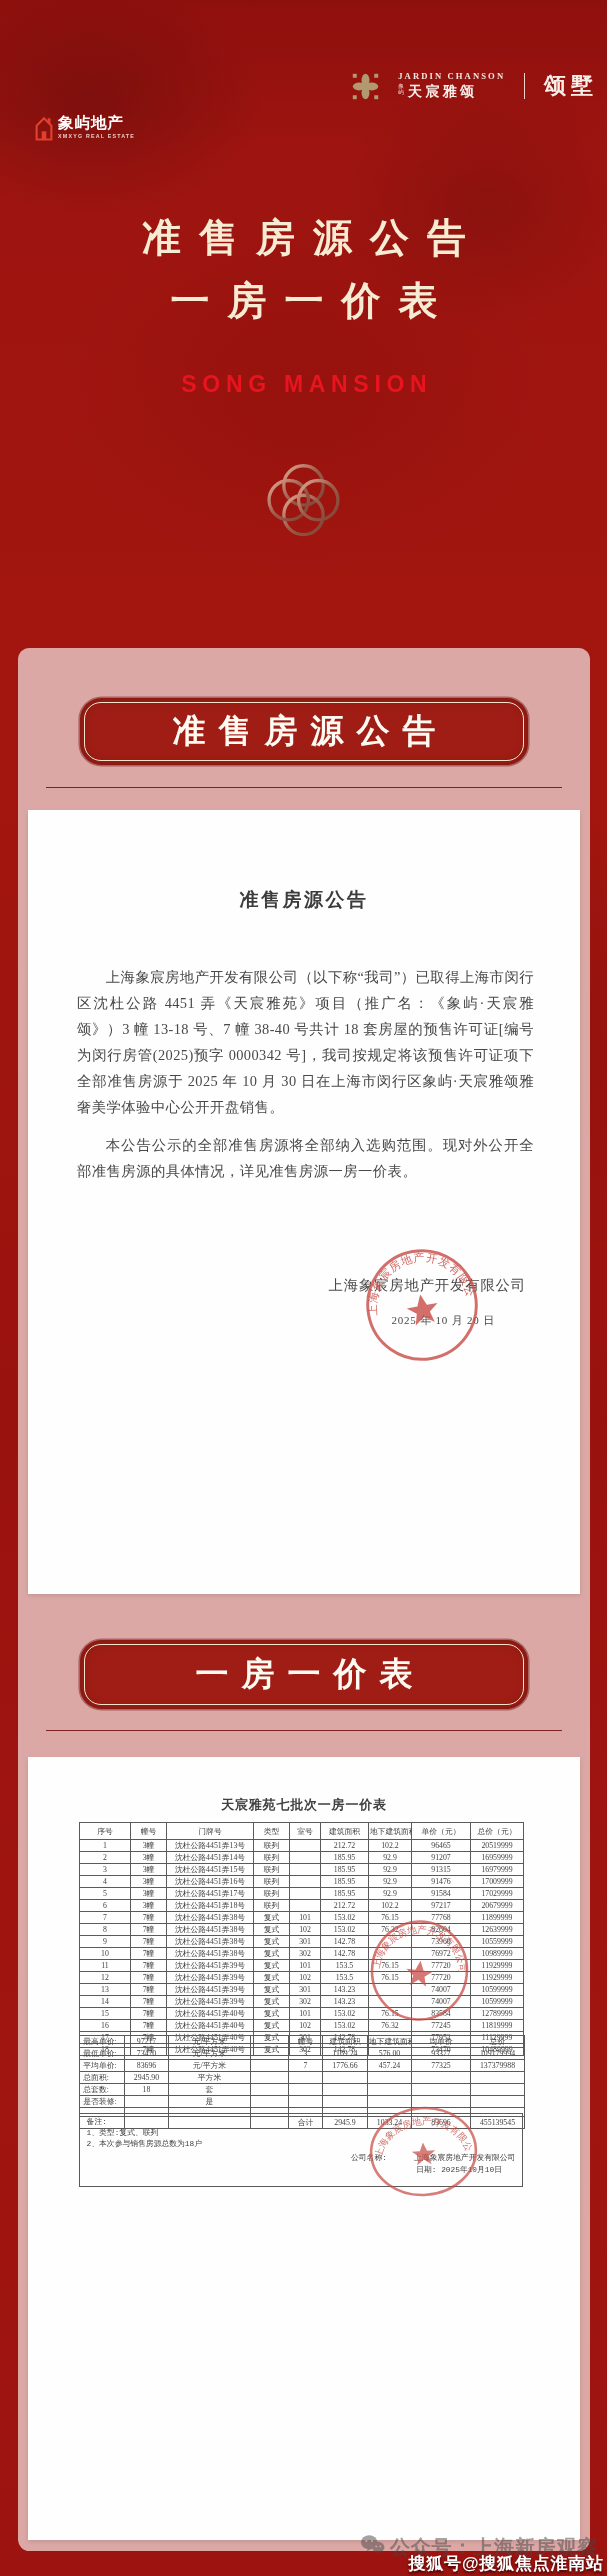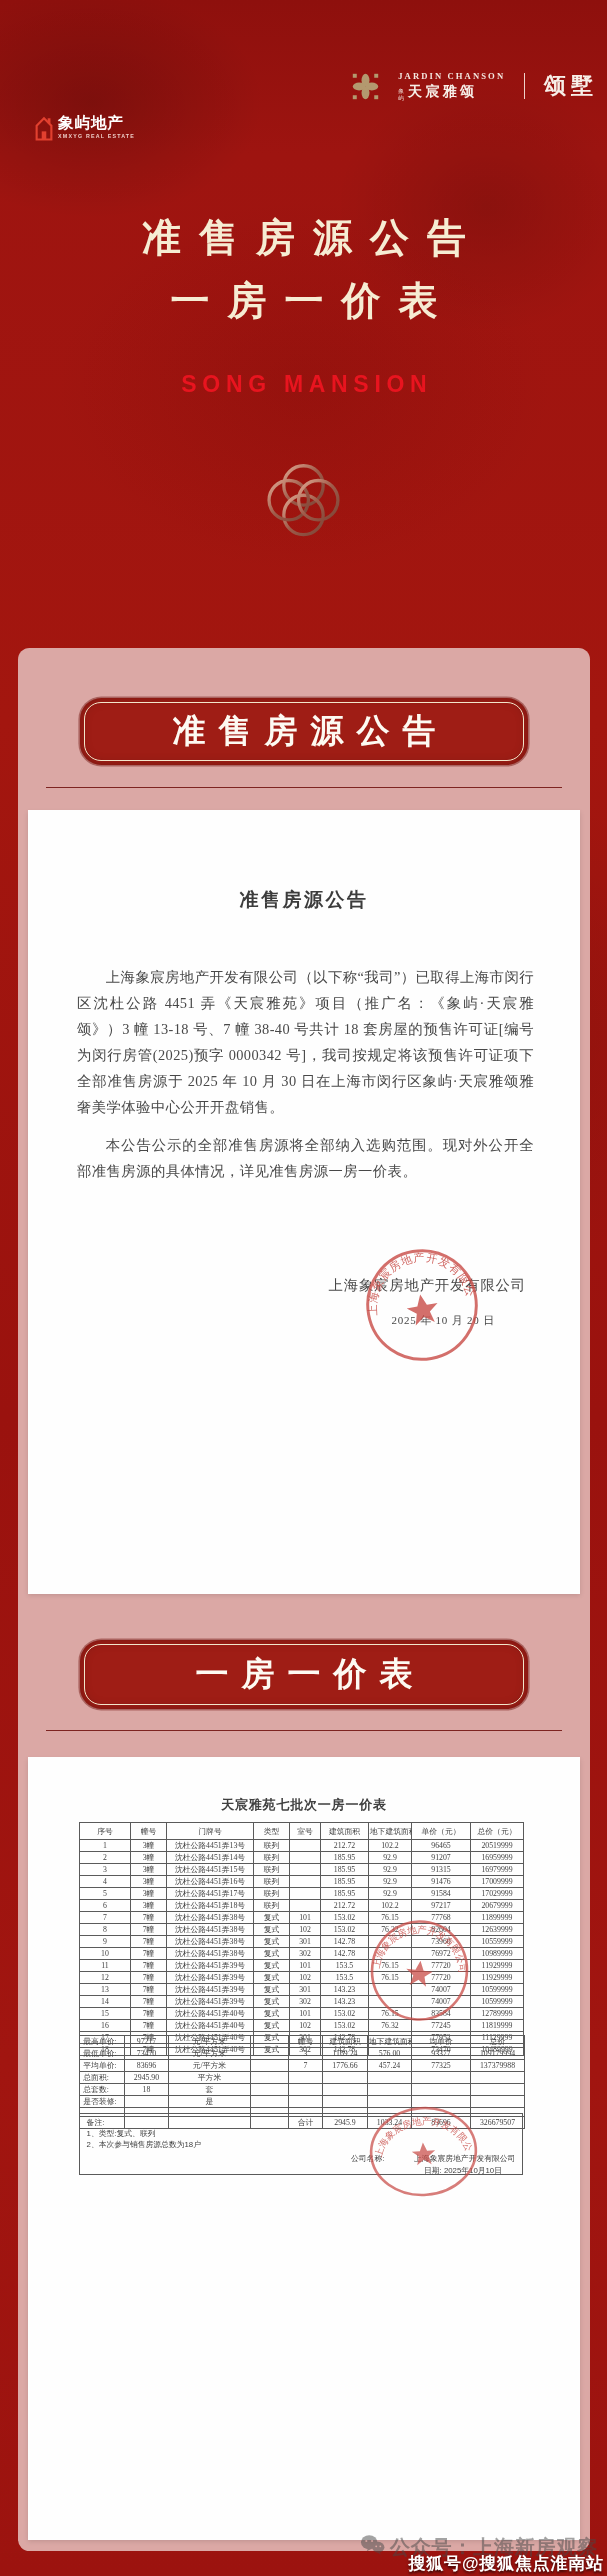--- a/index.html
+++ b/index.html
@@ -14,21 +14,21 @@
          radial-gradient(ellipse 246px 328px at 90% 40%, rgba(0,0,0,.08), transparent 70%);}
   
   .top-header{position:absolute;top:71px;left:0;right:0;height:39px;display:flex;justify-content:space-between;align-items:flex-start;padding:0 10px 0 34px;box-sizing:border-box;}
   .brand-left{display:flex;align-items:flex-start;gap:4.1px;margin-top:44px;}
   .house-icon{width:20px;height:27px;}
   .brand-cn{color:#fff;font-size:15.6px;font-weight:bold;letter-spacing:0.8px;line-height:16.4px;}
   .brand-en{color:#eecfc9;font-size:5.3px;letter-spacing:1.2px;margin-top:1.6px;font-weight:bold;}
   .brand-right{display:flex;align-items:center;gap:19px;}
   .petal-icon{width:27px;height:27px;}
   .jardin{color:#f4e9e2;font-family:"Liberation Serif",serif;font-size:8.6px;letter-spacing:2.1px;font-weight:bold;}
-  .cn-row{display:flex;align-items:flex-end;margin-top:1.6px;}
+  .cn-row{display:flex;align-items:flex-start;margin-top:1.6px;}
   .tiny-prefix{color:#f4e9e2;font-size:5.7px;width:7.4px;line-height:6.2px;display:inline-block;margin-right:2.5px;}
   .cn-name{color:#f7efe8;font-family:"Liberation Serif",serif;font-size:14px;font-weight:bold;letter-spacing:3.3px;}
   .vdiv{width:0.8px;height:26px;background:rgba(255,245,235,.85);}
   .songshu{color:#f7efe8;font-family:"Liberation Serif",serif;font-size:22px;font-weight:bold;letter-spacing:5px;}
   
   .hero{position:absolute;top:205px;left:0;right:0;text-align:center;color:#f6ecd3;font-weight:bold;}
   .hero-line1{font-size:39px;letter-spacing:18px;padding-left:18px;line-height:66px;}
   .hero-line2{font-size:39px;letter-spacing:18px;padding-left:18px;line-height:59px;}
   .song-mansion{position:absolute;top:371px;left:0;right:0;text-align:center;color:#e8141f;font-size:23px;font-weight:bold;letter-spacing:5.7px;padding-left:5.7px;}
   .emblem{position:absolute;top:460px;left:264px;width:79px;height:82px;}
@@ -63,22 +63,22 @@
   table{border-collapse:collapse;table-layout:fixed;}
   .main-table{position:absolute;top:65px;left:51px;width:444px;}
   .main-table th{font-weight:normal;height:16.4px;font-size:8.2px;}
   .main-table td{height:10px;}
   .main-table th,.main-table td,.summary-table td{border:0.8px solid #5a5a5a;
         font-family:"Liberation Serif",serif;font-size:7.8px;color:#3f3f3f;text-align:center;
         padding:0 0.8px;overflow:hidden;white-space:nowrap;}
   .summary-table{position:absolute;top:278px;left:51px;width:444px;}
   .summary-table td{height:8.2px;font-size:7.8px;}
   .summary-table td:first-child{text-align:left;padding-left:3.3px;}
-  .notes-box{position:absolute;top:356px;left:51px;width:444px;height:62px;border:0.8px solid #5a5a5a;box-sizing:border-box;
-        font-family:Liberation Sans, sans-serif;font-size:7.8px;color:#3f3f3f;padding:3.3px 6.6px;line-height:11px;}
+  .notes-box{position:absolute;top:356px;left:51px;width:444px;height:74px;border:0.8px solid #5a5a5a;box-sizing:border-box;
+        font-family:Liberation Mono, monospace;font-size:7.8px;color:#3f3f3f;padding:3.3px 6.6px;line-height:11px;}
   .company-label{position:absolute;left:271px;top:39px;}
   .company-value{position:absolute;right:6.6px;top:39px;}
   .date-row{position:absolute;right:20px;top:51px;}
   .stamp2{left:340px;top:160px;width:103px;height:107px;transform:rotate(6deg);}
   .stamp3{left:339px;top:347px;width:113px;height:95px;transform:rotate(-4deg);}
   
   .wm-wechat{position:absolute;top:2534px;right:10px;display:flex;align-items:flex-start;gap:5px;
         color:rgba(72,72,72,.5);font-size:20px;font-weight:bold;letter-spacing:0.8px;}
   .wm-wechat svg{opacity:.5;}
   .wm-sohu{position:absolute;top:2552px;right:4.1px;color:#fff;font-size:17px;font-weight:bold;letter-spacing:0.8px;
@@ -505,21 +505,21 @@
           </tr>
             <tr>
             <td></td>
               <td></td>
             <td></td>
               <td></td>
             <td>合计</td>
               <td>2945.9</td>
             <td>1033.24</td>
               <td>83696</td>
-            <td>326679507</td>
+            <td>455139545</td>
           </tr>
           </tbody>
       </table>
 
       <div class="notes-box">
         <div>备注:</div>
         <div>1、类型:复式、联列</div>
         <div>2、本次参与销售房源总数为18户</div>
         <span class="company-label">公司名称:</span>
         <span class="company-value">上海象宸房地产开发有限公司</span>

